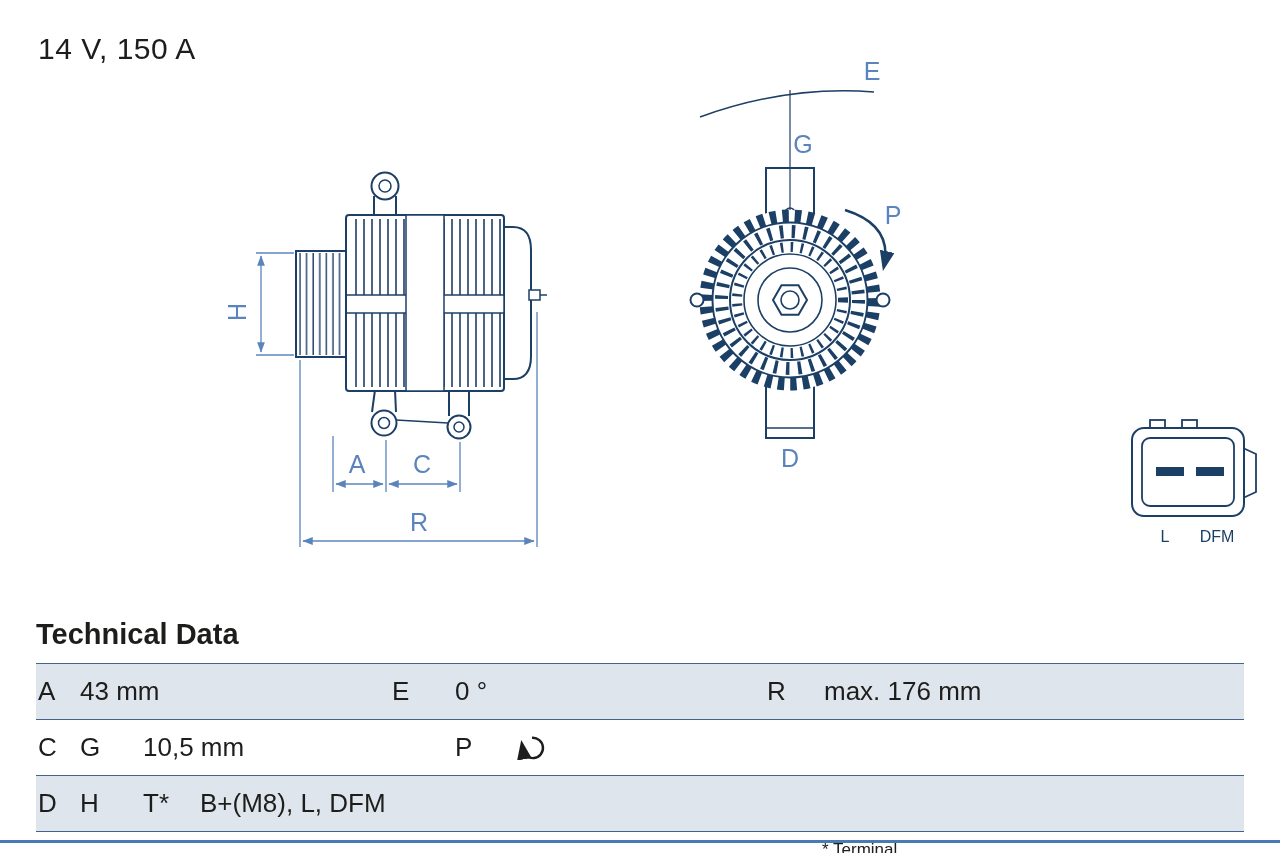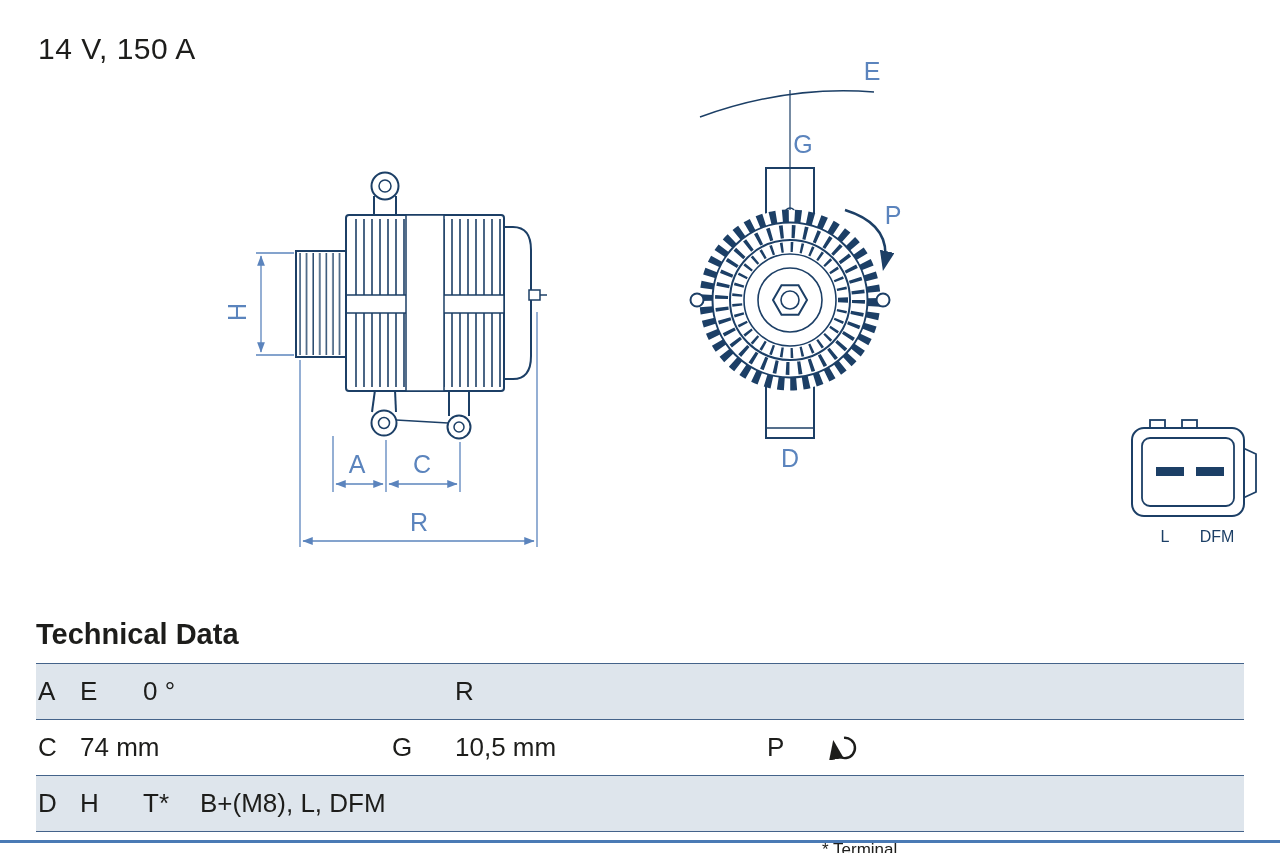--- a/index.html
+++ b/index.html
@@ -149,28 +149,29 @@
   <text class="pin-label" x="1165" y="542" text-anchor="middle">L</text>
   <text class="pin-label" x="1217" y="542" text-anchor="middle">DFM</text>
 </svg>
 
 <div class="tech">
   <div class="tech-title">Technical Data</div>
   <div class="spec-table">
 
     <div class="spec-row alt">
       <span class="k1">A</span>
+      <span class="v1">43 mm</span>
       <span class="k2">E</span>
       <span class="v2">0 °</span>
       <span class="k3">R</span>
+      <span class="v3">max. 176 mm</span>
     </div>
 
     <div class="spec-row">
       <span class="k1">C</span>
-      <span class="v1">74 mm</span>
       <span class="k2">G</span>
       <span class="v2">10,5 mm</span>
       <span class="k3">P</span>
       <span class="v3">
         <span></span>
         <svg class="rot-icon" width="32" height="32" viewBox="0 0 30 30">
           <defs>
             <marker id="rotHead" markerWidth="8" markerHeight="8" refX="4" refY="3" orient="auto">
               <path d="M0,0 L8,3 L0,6 Z" fill="#1d1d1b"></path>
             </marker>

